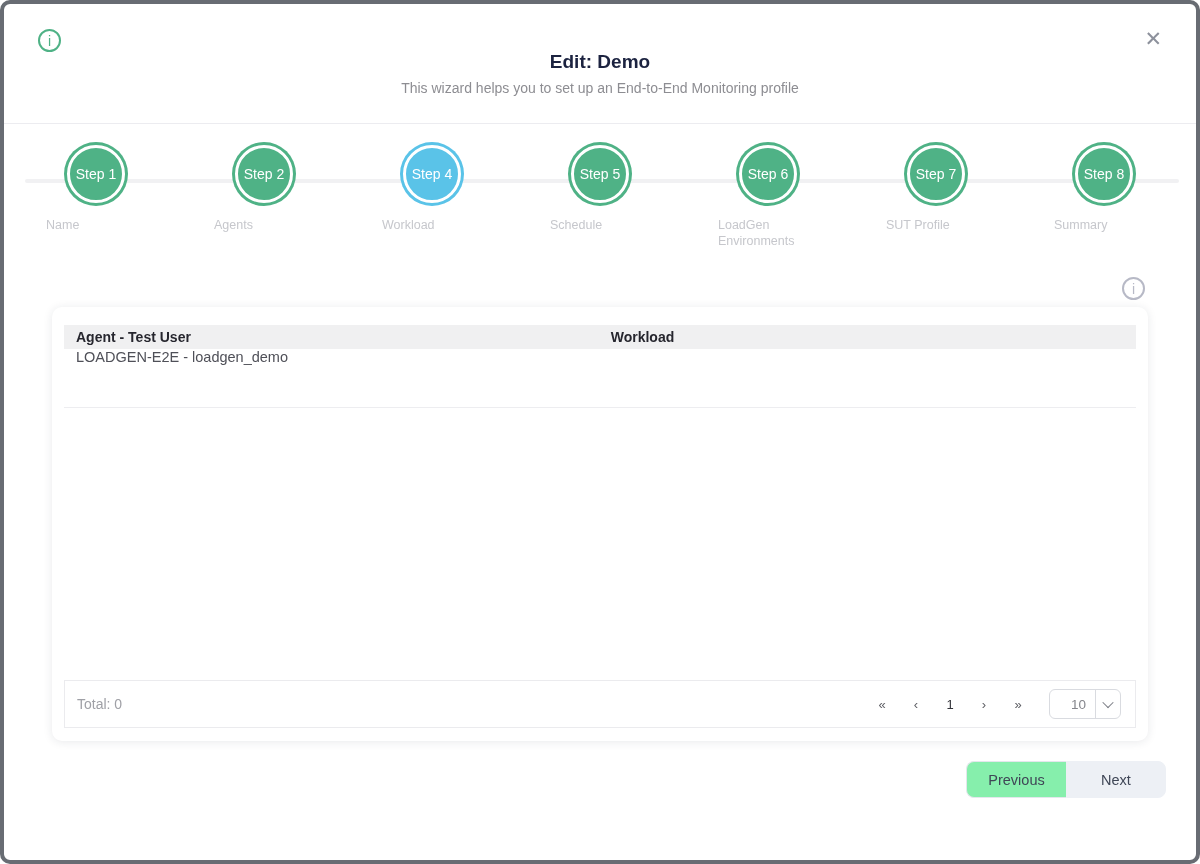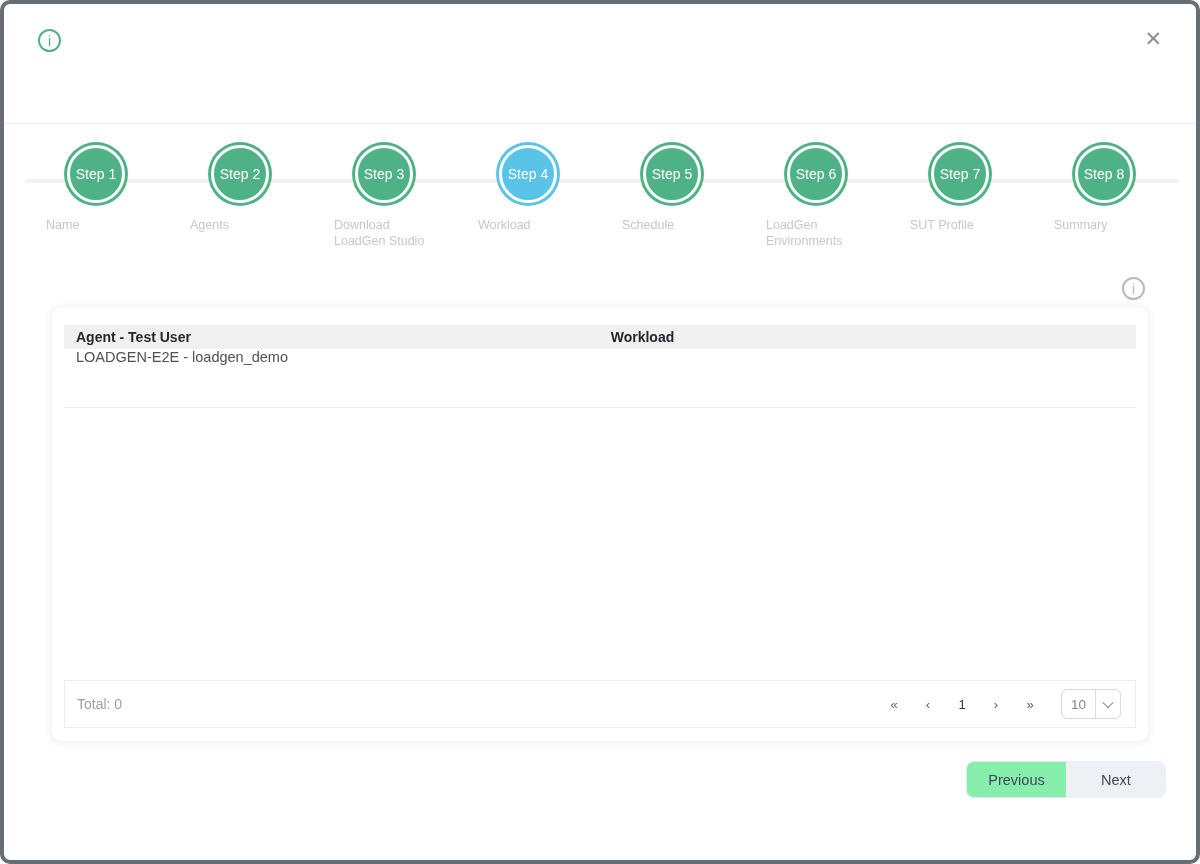--- a/index.html
+++ b/index.html
@@ -149,21 +149,21 @@
     background: none; border: none;
     font-family: "Liberation Sans", sans-serif;
     cursor: pointer;
     margin: 0 5px;
   }
   .pg-current { color: #33343a; }
   .page-size {
     display: flex; align-items: stretch;
     height: 30px; margin-left: 14px;
     border: 1px solid #d9dbe0; border-radius: 6px;
-    overflow: hidden; cursor: pointer; background: #fff;
+    overflow: hidden; cursor: pointer; background: #fff; padding-left: 12px;
   }
   .page-size .num {
     width: 33px;
     display: flex; align-items: center; justify-content: center;
     font-size: 13.5px; color: #85868c;
   }
   .page-size .chev {
     width: 25px;
     border-left: 1px solid #d9dbe0;
     display: flex; align-items: center; justify-content: center;
@@ -198,36 +198,38 @@
   }
 </style>
 </head>
 <body>
 
 <div class="dialog">
 
   <div class="header">
     <span class="info-icon-green">i</span>
     <span class="close-icon">✕</span>
+    <div class="title-wrap">
+      <div class="title">
+        <span>Edit:</span>&nbsp;<b>Demo</b>
+      </div>
+      <div class="subtitle">This wizard helps you to set up an End-to-End Monitoring profile</div>
+    </div>
   </div>
 
   <div class="steps">
     <div class="steps-line"></div>
 
     <div class="step step-done">
       <div class="step-circle">Step 1</div>
       <div class="step-caption">Name</div>
     </div>
     <div class="step step-done">
       <div class="step-circle">Step 2</div>
       <div class="step-caption">Agents</div>
-    </div>
-    <div class="step step-done">
-      <div class="step-circle">Step 3</div>
-      <div class="step-caption">Download LoadGen Studio</div>
     </div>
     <div class="step step-active">
       <div class="step-circle">Step 4</div>
       <div class="step-caption">Workload</div>
     </div>
     <div class="step step-done">
       <div class="step-circle">Step 5</div>
       <div class="step-caption">Schedule</div>
     </div>
     <div class="step step-done">

